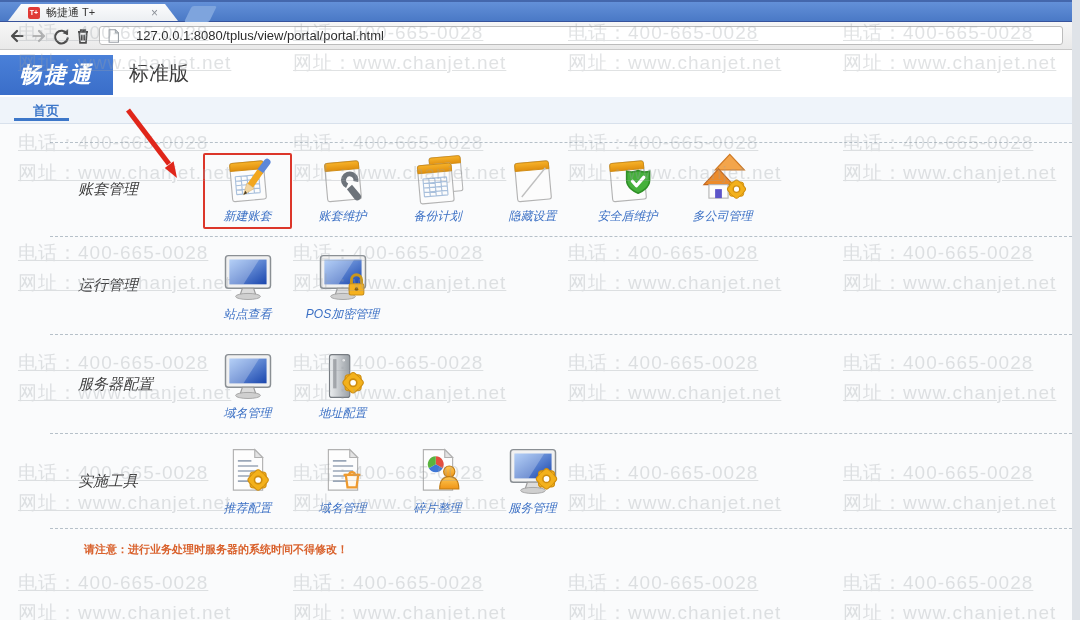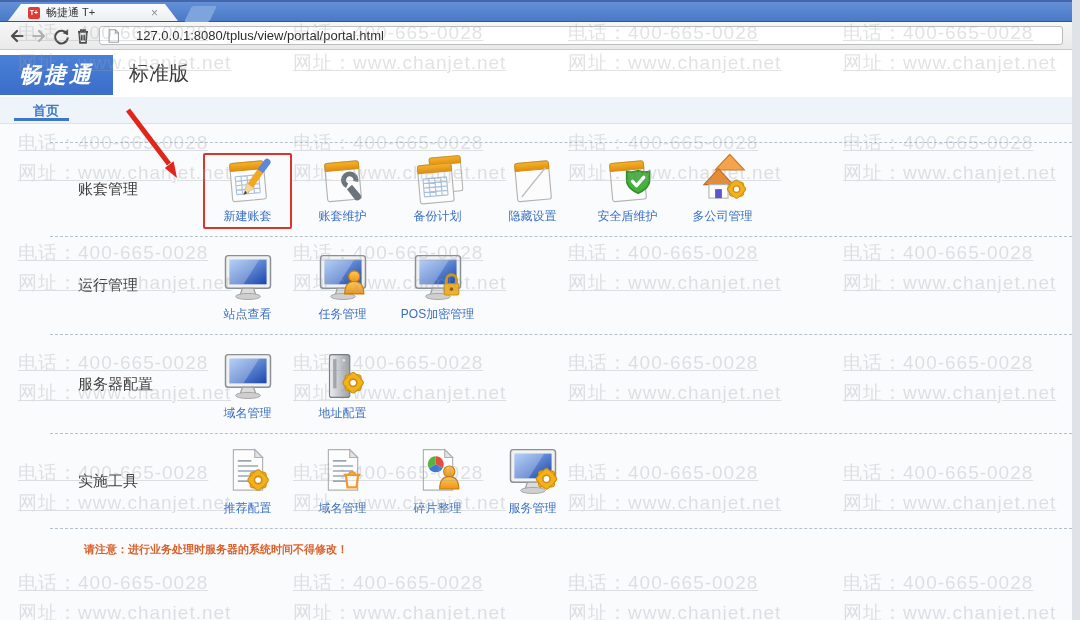--- a/index.html
+++ b/index.html
@@ -34,21 +34,21 @@
         display:flex;align-items:center;justify-content:center;}
   .edition{margin-left:16px;font-size:20px;color:#3a3a3a;}
 
   .navrow{position:relative;height:27px;background:#eff4fa;border-bottom:1px solid #d8e1ec;}
   .hometab{position:absolute;left:33px;top:5px;font-size:13px;font-weight:bold;color:#3d77c9;}
   .hometab-underline{position:absolute;left:14px;top:21px;width:55px;height:3px;background:#3d77c9;}
 
   
   .content{position:relative;height:496px;background:#fafbfc;}
   .sections{margin-left:50px;padding-top:18px;}
-  .section{display:flex;border-bottom:1px dashed #b6c0c9;}
+  .section{display:flex;border-bottom:1px dashed #b6c0c9;font-style:italic;}
   .section.first{border-top:1px dashed #b6c0c9;}
   .s1{height:95px;} .s2{height:98px;} .s3{height:99px;} .s4{height:95px;}
   .sec-label{width:150px;padding-left:28px;align-self:center;font-size:15px;color:#3f3f3f;white-space:nowrap;}
   .sec-items{display:flex;align-items:stretch;}
   .cell{position:relative;width:95px;display:flex;flex-direction:column;align-items:center;
         justify-content:flex-end;padding-bottom:11px;}
   .cell .lbl{margin-top:2px;font-size:12px;color:#3a6fc4;white-space:nowrap;}
   .cell svg.appicon{display:block;}
   .hl-box{position:absolute;left:3px;right:3px;top:10px;bottom:7px;
           border:2px solid #dc362a;border-radius:2px;}
@@ -277,27 +277,20 @@
       </div>
 
       <div class="section s2">
         <div class="sec-label">运行管理</div>
         <div class="sec-items">
           <div class="cell">
             <svg class="appicon" width="54" height="54" viewBox="0 0 48 48">
               <use href="#g-monitor" transform="translate(24,21)"></use>
               </svg>
             <span class="lbl">站点查看</span>
-          </div>
-          <div class="cell">
-            <svg class="appicon" width="54" height="54" viewBox="0 0 48 48">
-              <use href="#g-monitor" transform="translate(24,21)"></use>
-                <use href="#g-person" transform="translate(34,30)"></use>
-              </svg>
-            <span class="lbl">任务管理</span>
           </div>
           <div class="cell">
             <svg class="appicon" width="54" height="54" viewBox="0 0 48 48">
               <use href="#g-monitor" transform="translate(24,21)"></use>
                 <use href="#g-lock" transform="translate(36,31)"></use>
               </svg>
             <span class="lbl">POS加密管理</span>
           </div>
         </div>
       </div>

